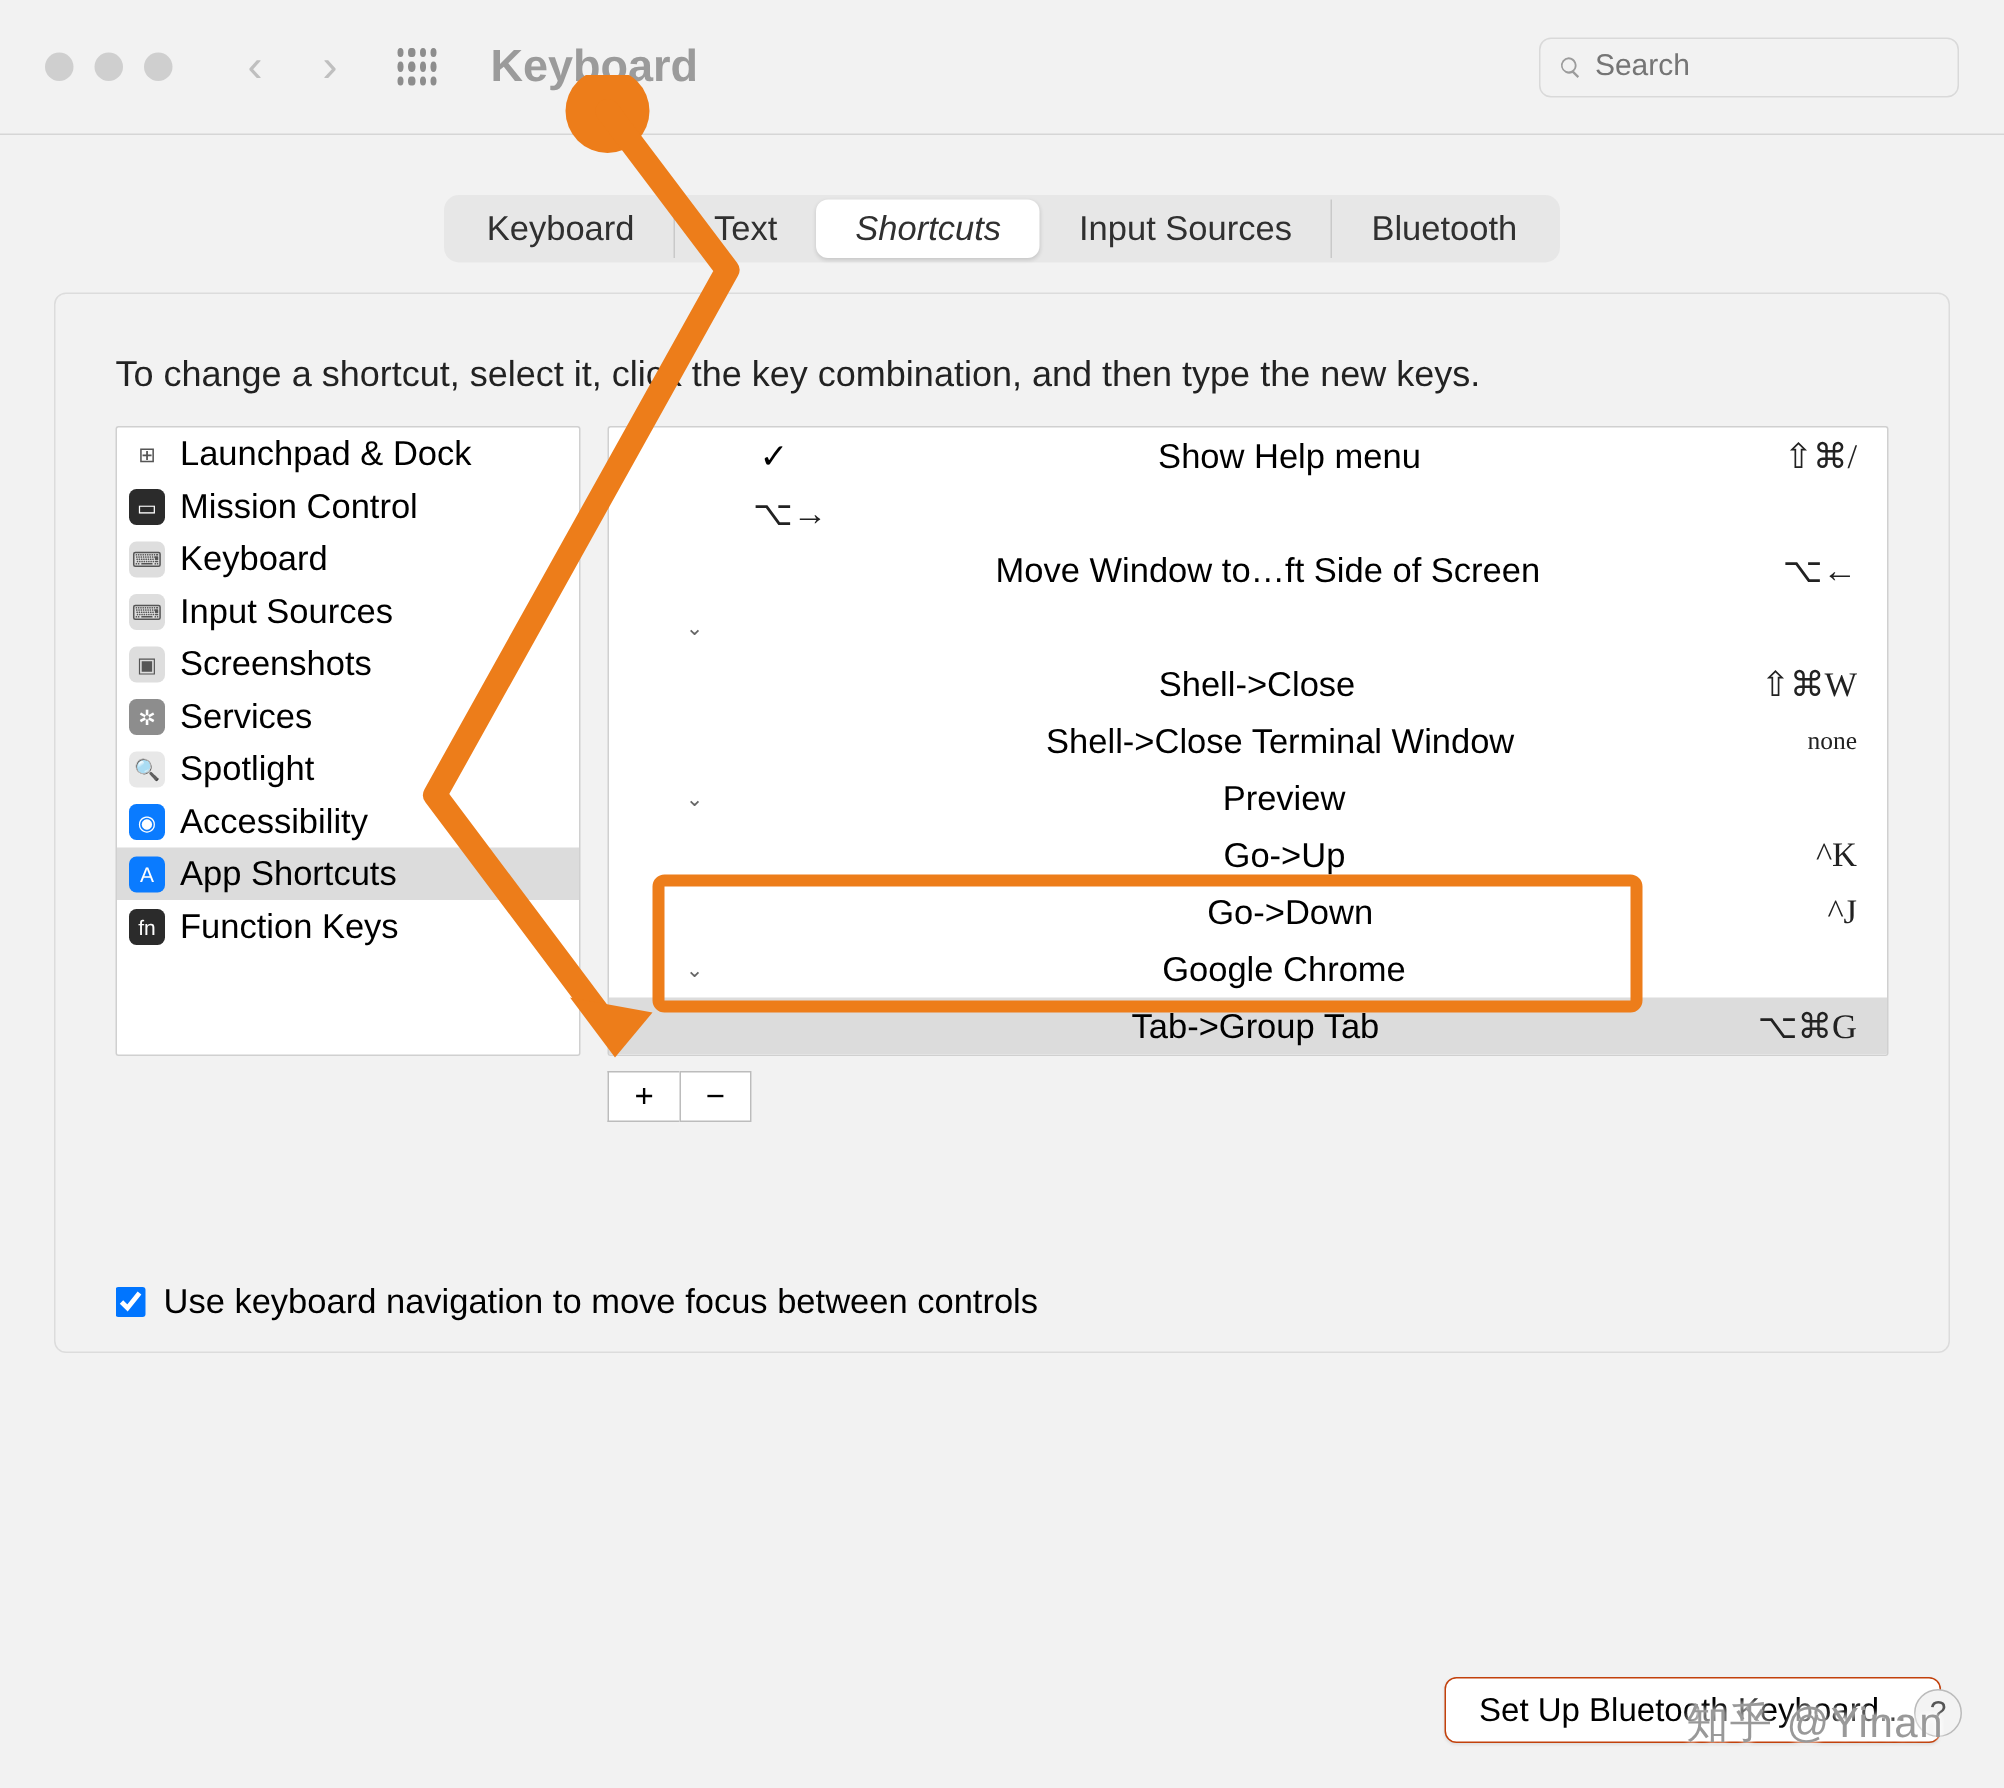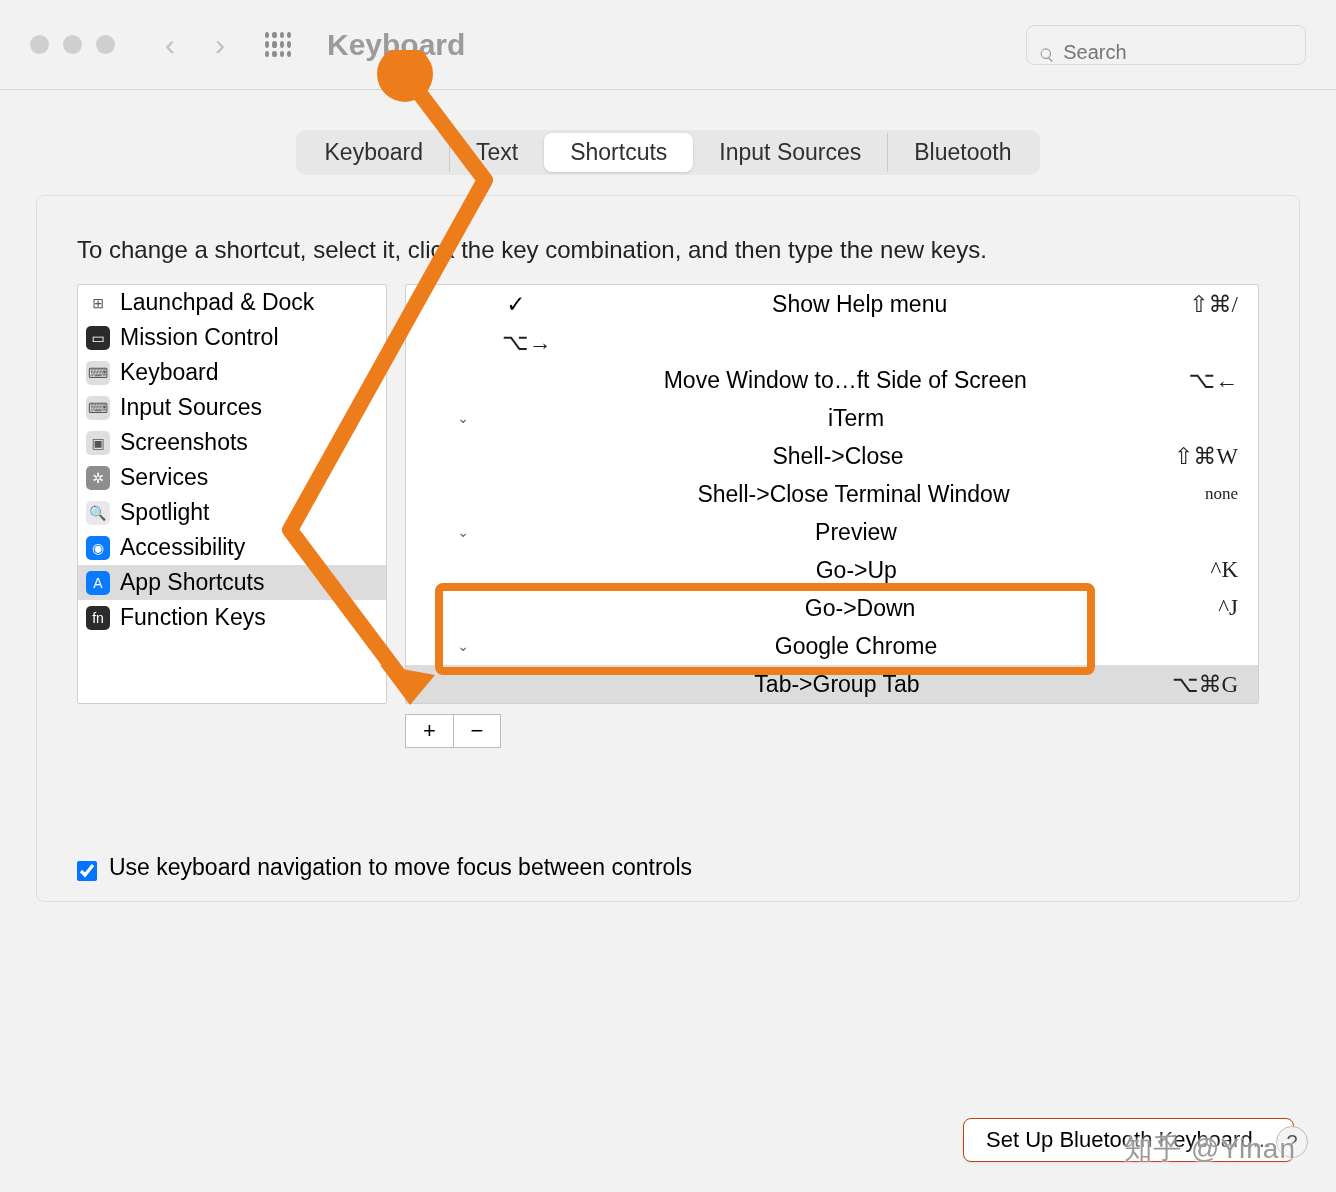--- a/index.html
+++ b/index.html
@@ -26,39 +26,40 @@
 .grid-icon {
   width: 26px; height: 26px; display: grid;
   grid-template-columns: repeat(4,1fr); grid-template-rows: repeat(3,1fr);
   gap: 3px; margin-right: 36px;
 }
 .grid-icon span { background:#8d8d8d; border-radius:50%; }
 .title { font-size: 30px; font-weight: 700; color: #9b9b9b; }
 .search-box {
   margin-left: auto; width: 280px; height: 40px;
   background: #f2f2f2; border:1px solid #d9d9d9; border-radius: 8px;
-  display:flex; align-items:flex-end; padding:0 12px; gap:8px;
+  display:flex; align-items:center; padding:0 12px; gap:8px;
 }
 .search-box svg { width:18px; height:18px; fill:#9c9c9c; }
 .search-box input { border:none; background:transparent; font-size:20px; color:#888; outline:none; width:100%; }
 
 .content-wrap { padding: 40px 36px 20px; }
 .tabs {
   display:flex; justify-content:center; margin-bottom: 10px;
 }
 .tabbar {
   display:flex; background:#e7e7e7; border-radius:10px; padding:3px;
 }
 .tab {
   padding: 6px 26px; font-size:23px; color:#303030; cursor:pointer;
 }
 .tab + .tab { border-left:1px solid #c9c9c9; }
 .tab.active {
   background:#fff; border-radius:8px; box-shadow:0 1px 3px rgba(0,0,0,.15);
   border-left:none;
+  font-style:italic;
 }
 .tab.active + .tab { border-left:none; }
 
 .panel {
   margin-top: 20px;
   border:1px solid #dcdcdc; border-radius:8px; padding: 40px 40px 20px;
   background:#f2f2f2;
 }
 .instruction { font-size:24px; color:#222; margin-bottom: 20px; }
 
@@ -95,21 +96,21 @@
 .row.selected { background:#dcdcdc; }
 .none { color:#aaa; font-size:17px; }
 
 .addremove { display:flex; margin-top:10px; margin-left: 328px; }
 .addremove button {
   width:48px; height:34px; background:#fff; border:1px solid #bcbcbc;
   font-size:22px; cursor:pointer; display:flex; align-items:center; justify-content:center;
 }
 .addremove button:first-child { border-right:none; }
 
-.footer-check { margin-top: 106px; display:flex; align-items:flex-end; gap:12px; font-size:23px; }
+.footer-check { margin-top: 106px; display:flex; align-items:center; gap:12px; font-size:23px; }
 .footer-check input { width:20px; height:20px; }
 .footer-hint { font-size:23px; color:#222; margin-top:14px; margin-left:34px; }
 
 .bottom-btn {
   position:absolute; right:42px; bottom:30px;
   background:#fff; border:1px solid #c2410c; border-radius:8px;
   padding:8px 22px; font-size:22px; cursor:pointer;
   box-shadow:0 1px 2px rgba(0,0,0,.08);
 }
 .help-btn {
@@ -230,21 +231,20 @@
           </div>
           <div class="row indent2">
             <span class="keys">⌥→</span>
           </div>
           <div class="row indent2">
             <span class="label">Move Window to…ft Side of Screen</span>
             <span class="keys">⌥←</span>
           </div>
           <div class="row indent1 group">
             <span class="expand">⌄</span>
-            <span class="label">iTerm</span>
           </div>
           <div class="row indent2">
             <span class="label">Shell-&gt;Close</span>
             <span class="keys">⇧⌘W</span>
           </div>
           <div class="row indent2">
             <span class="label">Shell-&gt;Close Terminal Window</span>
             <span class="keys none">none</span>
           </div>
           <div class="row indent1 group">

